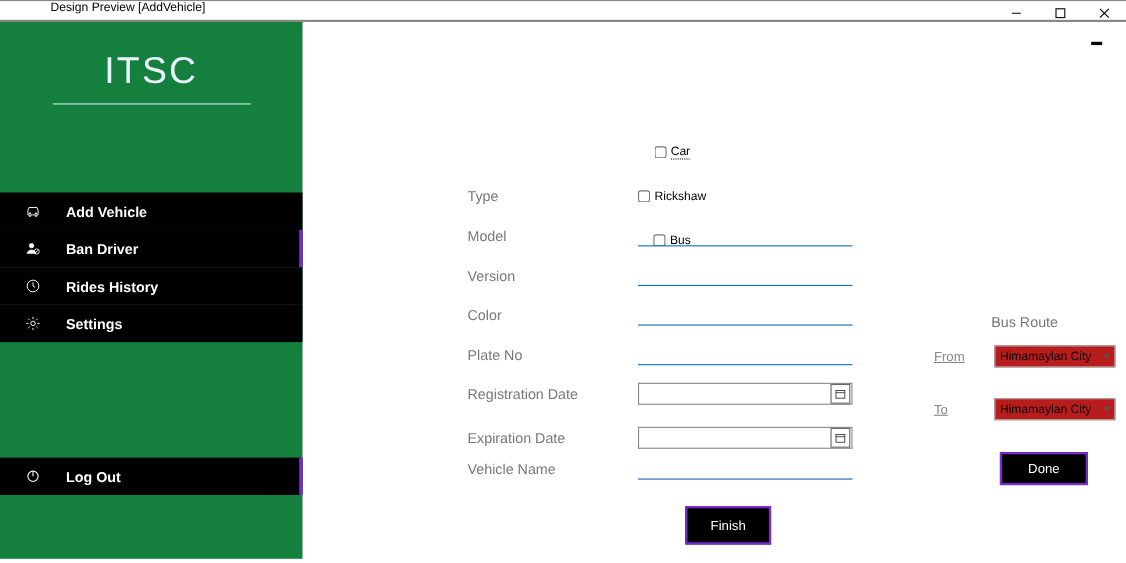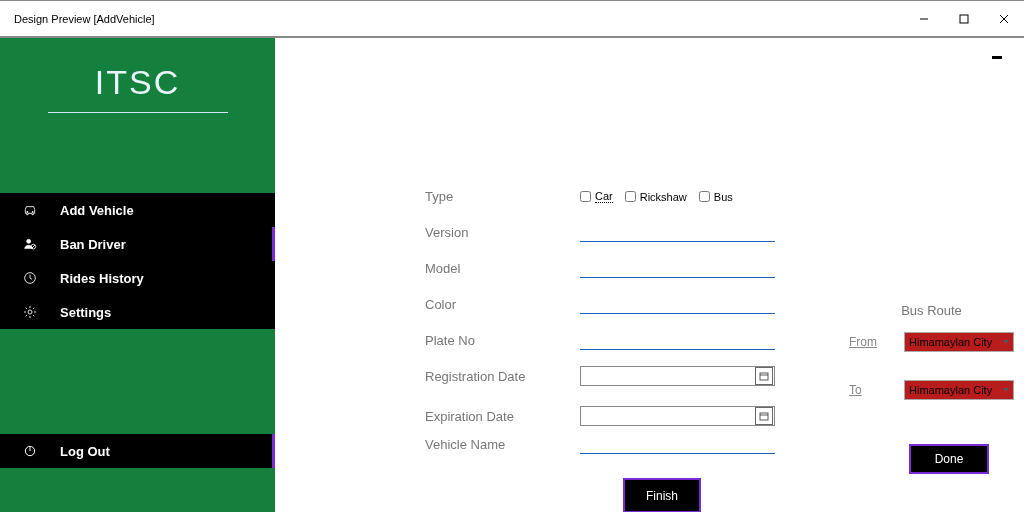--- a/index.html
+++ b/index.html
@@ -1,19 +1,19 @@
 <!DOCTYPE html>
 <html><head>
 <meta charset="utf-8">
 <style>
   * { box-sizing: border-box; margin: 0; padding: 0; font-family: "Segoe UI", Arial, sans-serif; }
   body { width: 1024px; height: 512px; overflow: hidden; background: #fff; }
 
   
-  .titlebar { height: 36px; background: #fff; border-top: 1px solid #888; display: flex; align-items: center; font-size: 11px; color: #000; }
+  .titlebar { height: 18px; background: #fff; border-top: 1px solid #888; display: flex; align-items: flex-start; font-size: 11px; color: #000; padding-left: 32px; }
   .titlebar .app-icon { width: 4px; height: 14px; margin: 0 4px; }
   .titlebar .title { flex: 1; padding-left: 2px; }
   .titlebar .controls { display: flex; }
   .titlebar .ctrl { width: 40px; height: 22px; display: flex; align-items: center; justify-content: center; font-size: 13px; }
   .titlebar .ctrl svg { width: 10px; height: 10px; }
 
   .divider { height: 2px; background: #888; }
 
   .content { display: flex; height: calc(512px - 24px); }
 
@@ -32,39 +32,39 @@
   .logout-wrap { position: absolute; bottom: 58px; left: 0; right: 0; }
 
   
   .main { flex: 1; position: relative; padding: 12px; }
   .dash { position: absolute; top: 18px; right: 22px; width: 10px; height: 3px; background: #000; }
 
   .form { position: absolute; top: 140px; left: 150px; }
   .row { display: flex; align-items: center; height: 36px; }
   .row.tall { height: 44px; }
   .flabel { width: 155px; color: #777; font-size: 13px; font-weight: 400; }
-  .typechecks { display: flex; gap: 12px; font-size: 11px; color: #000; align-items: flex-end; }
+  .typechecks { display: flex; gap: 28px; font-size: 11px; color: #000; align-items: center; flex-direction: column; }
   .typechecks label { display: flex; align-items: center; gap: 4px; }
   .typechecks input[type=checkbox] { width: 11px; height: 11px; accent-color: #000; }
   .underline-input { border: none; border-bottom: 1.5px solid #1565c0; width: 195px; height: 20px; outline: none; font-size: 12px; background: transparent; }
   .date-input { width: 195px; height: 20px; border: 1px solid #888; font-size: 11px; display: flex; align-items: center; }
   .date-input .dt-text { flex: 1; padding: 0 4px; }
   .date-input .dt-btn { width: 18px; height: 18px; border: 1px solid #666; margin: 0 1px; display: flex; align-items: center; justify-content: center; }
   .date-input .dt-btn svg { width: 10px; height: 10px; }
 
   .finish-btn { position: absolute; left: 348px; top: 440px; width: 78px; height: 35px; background: #000; color: #fff; border: 2px solid #7a2bd8; font-size: 12px; cursor: pointer; }
 
   
   .busroute { position: absolute; right: 10px; top: 265px; width: 165px; }
   .br-title { color: #777; font-size: 13px; margin-bottom: 14px; text-align: center; }
   .br-row { display: flex; align-items: center; margin-bottom: 28px; }
   .br-label { width: 55px; color: #888; font-size: 12px; text-decoration: underline; }
   .br-select { flex: 1; height: 20px; border: 1px solid #aaa; font-size: 11px; display: flex; align-items: center; padding: 0 4px; background: #b91c1c; position: relative; }
   .br-select::after { content: ""; position: absolute; right: 4px; top: 7px; border-left: 3px solid transparent; border-right: 3px solid transparent; border-top: 4px solid #555; }
-  .done-btn { width: 80px; height: 30px; background: #000; color: #fff; border: 2px solid #7a2bd8; font-size: 12px; margin-left: 60px; cursor: pointer; margin-top: 16px; }
+  .done-btn { width: 80px; height: 30px; background: #000; color: #fff; border: 2px solid #7a2bd8; font-size: 12px; margin-left: 60px; cursor: pointer; margin-top: 1px; }
 </style>
 </head>
 <body>
 
 <div class="titlebar">
   <div class="app-icon"></div>
   <div class="title">Design Preview [AddVehicle]</div>
   <div class="controls">
     <div class="ctrl">
       <svg viewBox="0 0 10 10">
@@ -161,25 +161,25 @@
               <input type="checkbox" style="">
               <span>Rickshaw</span>
             </label>
           <label>
               <input type="checkbox" style="">
               <span>Bus</span>
             </label>
         </div>
       </div>
       <div class="row">
+        <div class="flabel">Model</div>
+        <input class="underline-input" style="">
+      </div>
+      <div class="row">
         <div class="flabel">Version</div>
-        <input class="underline-input" style="">
-      </div>
-      <div class="row">
-        <div class="flabel">Model</div>
         <input class="underline-input" style="">
       </div>
       <div class="row">
         <div class="flabel">Color</div>
         <input class="underline-input" style="">
       </div>
       <div class="row">
         <div class="flabel">Plate No</div>
         <input class="underline-input" style="">
       </div>

